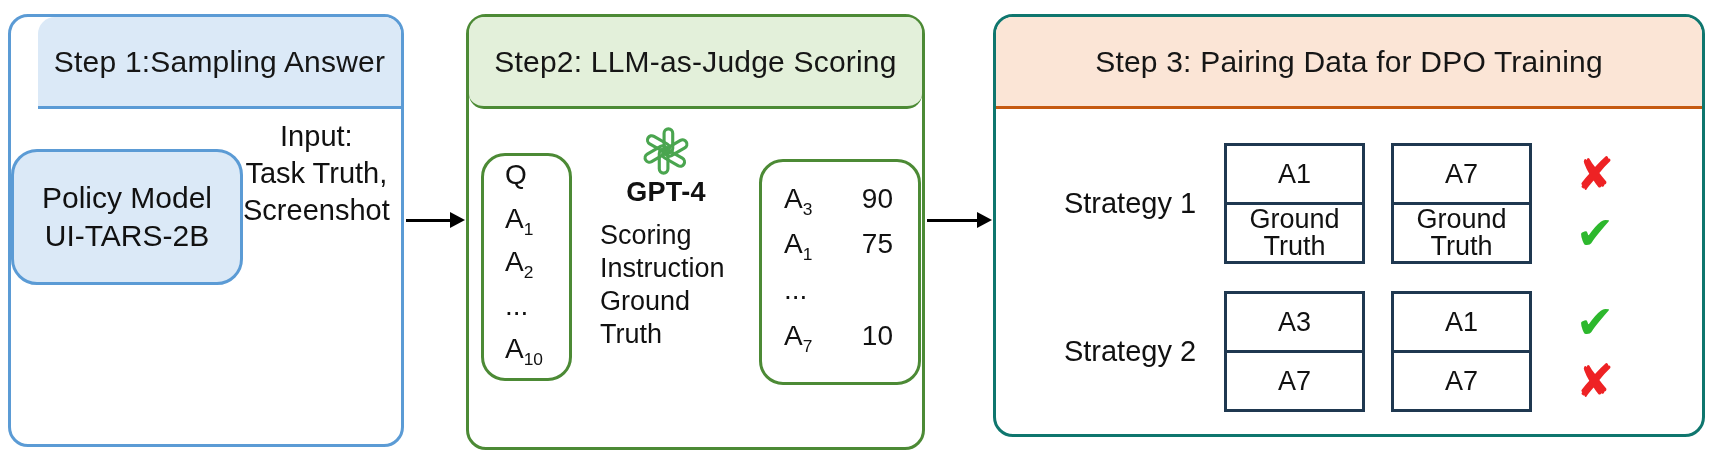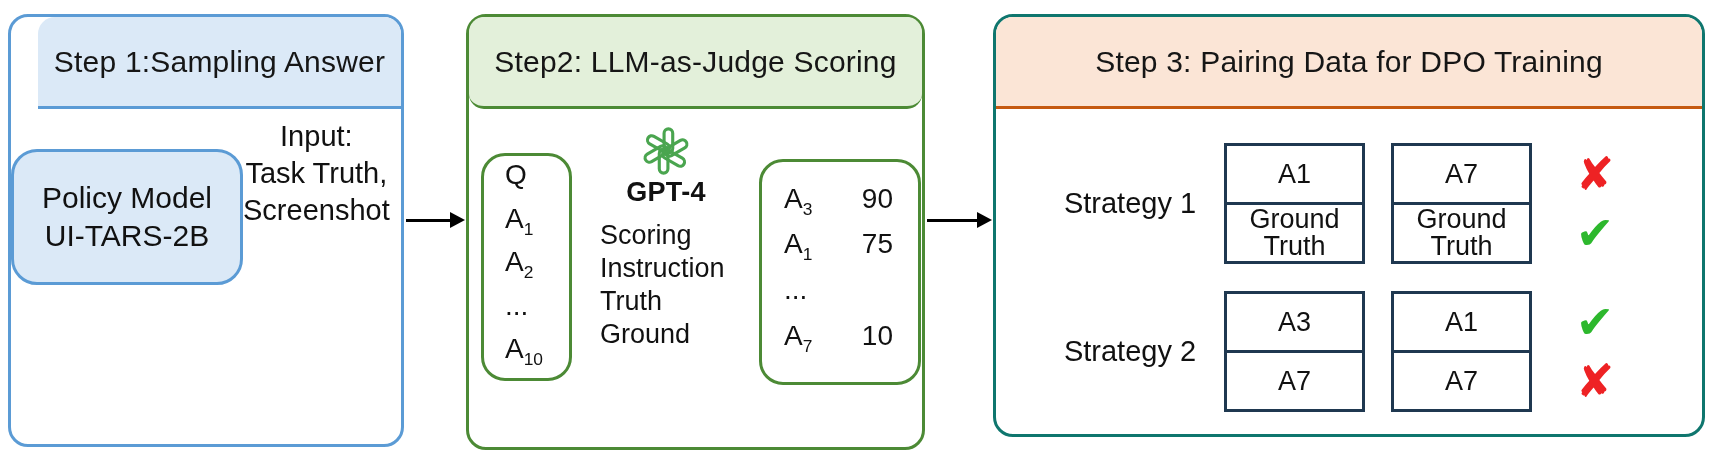--- a/index.html
+++ b/index.html
@@ -140,22 +140,22 @@
           <rect x="46" y="4" width="18" height="50" rx="9" transform="rotate(120,50,50)"></rect>
           <rect x="46" y="4" width="18" height="50" rx="9" transform="rotate(180,50,50)"></rect>
           <rect x="46" y="4" width="18" height="50" rx="9" transform="rotate(240,50,50)"></rect>
           <rect x="46" y="4" width="18" height="50" rx="9" transform="rotate(300,50,50)"></rect>
         </g>
       </svg>
       <div class="gpt-label">GPT-4</div>
       <div class="prompt-lines">
         <div>Scoring</div>
         <div>Instruction</div>
+        <div>Ground</div>
         <div>Truth</div>
-        <div>Ground</div>
       </div>
     </div>
 
     <div class="score-box">
       <div class="score-row">
         <span><span>A</span><sub class="subscript">3</sub></span>
         <span>90</span>
       </div>
       <div class="score-row">
         <span><span>A</span><sub class="subscript">1</sub></span>

